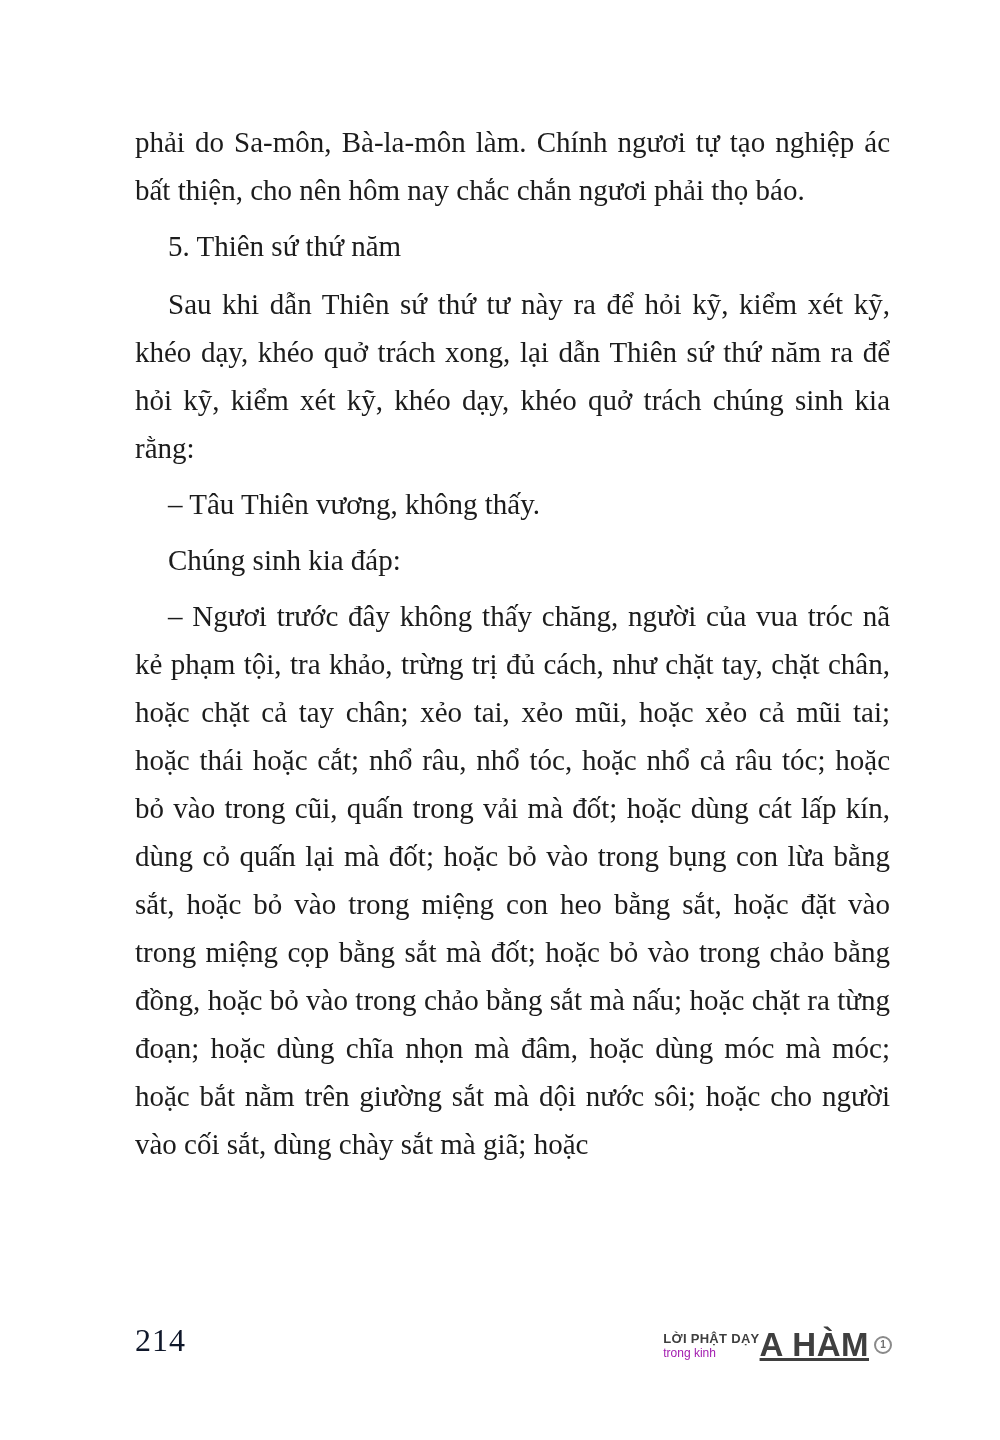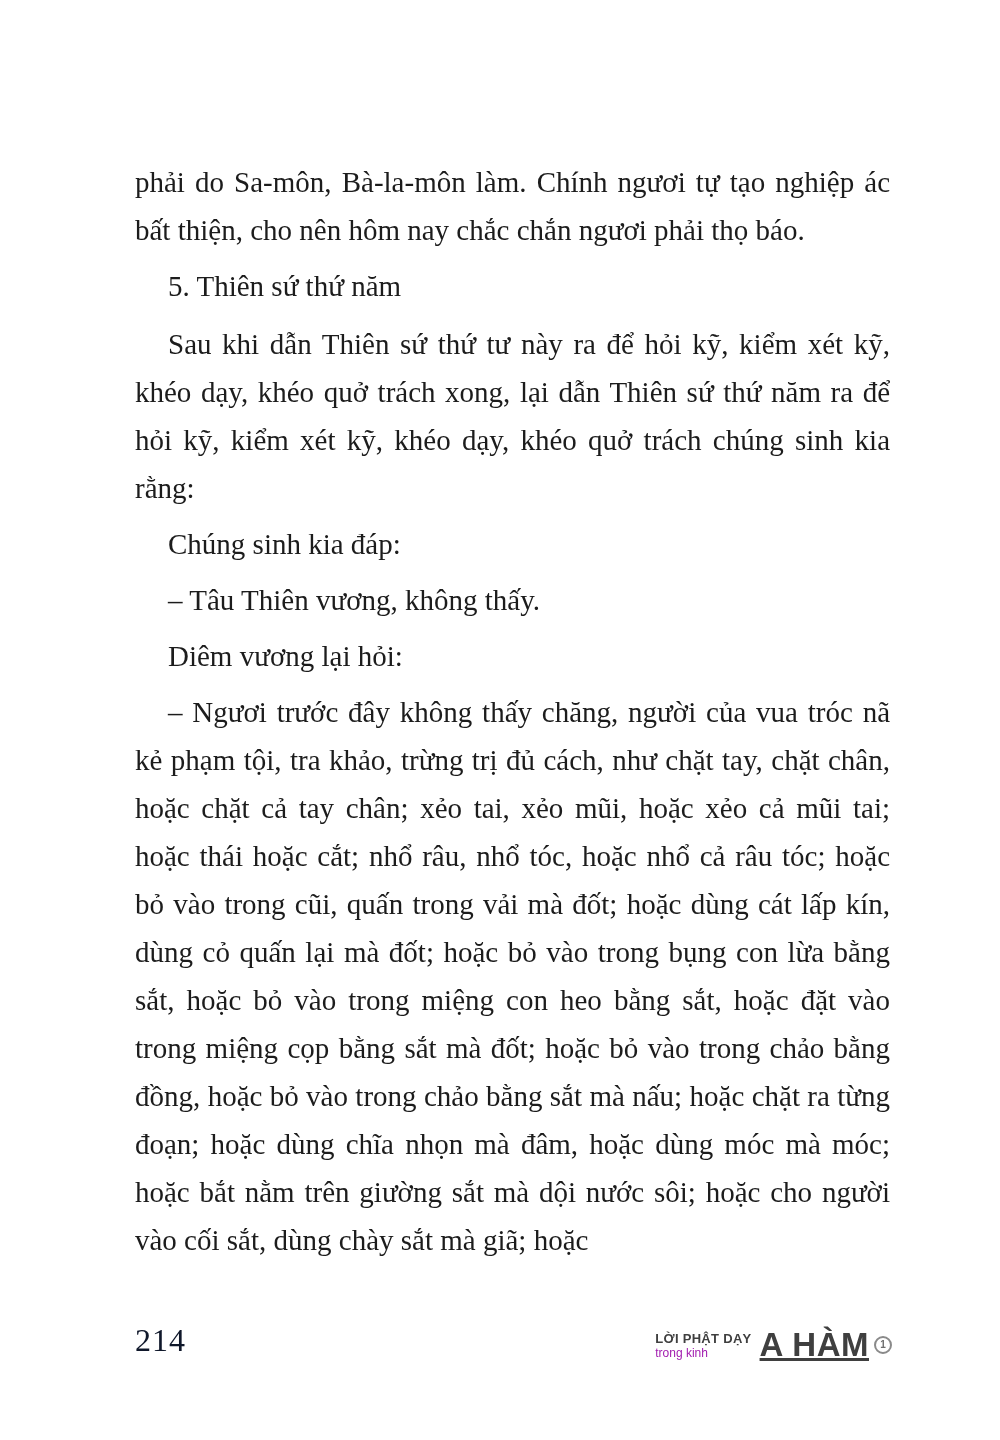--- a/index.html
+++ b/index.html
@@ -28,21 +28,20 @@
     font-size: 29px;
     line-height: 48px;
     text-align: justify;
   }
   .para {
     margin: 0 0 8px 0;
     text-indent: 33px;
   }
   .para.no-indent {
     text-indent: 0;
-    margin-top: 40px;
   }
   .heading {
     margin: 4px 0 10px 0;
     text-indent: 33px;
     text-align: left;
   }
   .footer-pagenum {
     position: absolute;
     left: 135px;
     top: 1322px;
@@ -55,21 +54,21 @@
     right: 108px;
     top: 1326px;
     display: flex;
     align-items: center;
     font-family: "Liberation Sans", "DejaVu Sans", sans-serif;
   }
   .logo-stack {
     display: flex;
     flex-direction: column;
     line-height: 1;
-    margin-right: 8px;
+    margin-right: 0;
   }
   .logo-top {
     font-size: 13px;
     font-weight: bold;
     color: #3f3f3f;
     letter-spacing: 0.3px;
     white-space: nowrap;
   }
   .logo-bottom {
     font-size: 12px;
@@ -106,25 +105,24 @@
 <div class="page">
 
   <div class="text-block">
     <p class="para no-indent">phải do Sa-môn, Bà-la-môn làm. Chính ngươi tự tạo nghiệp ác bất thiện, cho nên hôm nay chắc chắn ngươi phải thọ báo.</p>
 
     <p class="heading">5. Thiên sứ thứ năm</p>
 
     <p class="para">Sau khi dẫn Thiên sứ thứ tư này ra để hỏi kỹ, kiểm xét kỹ, khéo dạy, khéo quở trách xong, lại dẫn Thiên sứ thứ năm ra để hỏi kỹ, kiểm xét kỹ, khéo dạy, khéo quở trách chúng sinh kia rằng:</p>
 
 
+    <p class="para">– Tâu Thiên vương, không thấy.</p>
+
     <p class="para">Chúng sinh kia đáp:</p>
 
-    <p class="para">– Tâu Thiên vương, không thấy.</p>
-
-    <p class="para">Diêm vương lại hỏi:</p>
 
     <p class="para">– Ngươi trước đây không thấy chăng, người của vua tróc nã kẻ phạm tội, tra khảo, trừng trị đủ cách, như chặt tay, chặt chân, hoặc chặt cả tay chân; xẻo tai, xẻo mũi, hoặc xẻo cả mũi tai; hoặc thái hoặc cắt; nhổ râu, nhổ tóc, hoặc nhổ cả râu tóc; hoặc bỏ vào trong cũi, quấn trong vải mà đốt; hoặc dùng cát lấp kín, dùng cỏ quấn lại mà đốt; hoặc bỏ vào trong bụng con lừa bằng sắt, hoặc bỏ vào trong miệng con heo bằng sắt, hoặc đặt vào trong miệng cọp bằng sắt mà đốt; hoặc bỏ vào trong chảo bằng đồng, hoặc bỏ vào trong chảo bằng sắt mà nấu; hoặc chặt ra từng đoạn; hoặc dùng chĩa nhọn mà đâm, hoặc dùng móc mà móc; hoặc bắt nằm trên giường sắt mà dội nước sôi; hoặc cho người vào cối sắt, dùng chày sắt mà giã; hoặc</p>
   </div>
 
   <div class="footer-pagenum">214</div>
 
   <div class="logo">
     <div class="logo-stack">
       <span class="logo-top">LỜI PHẬT DẠY</span>
       <span class="logo-bottom">trong kinh</span>

